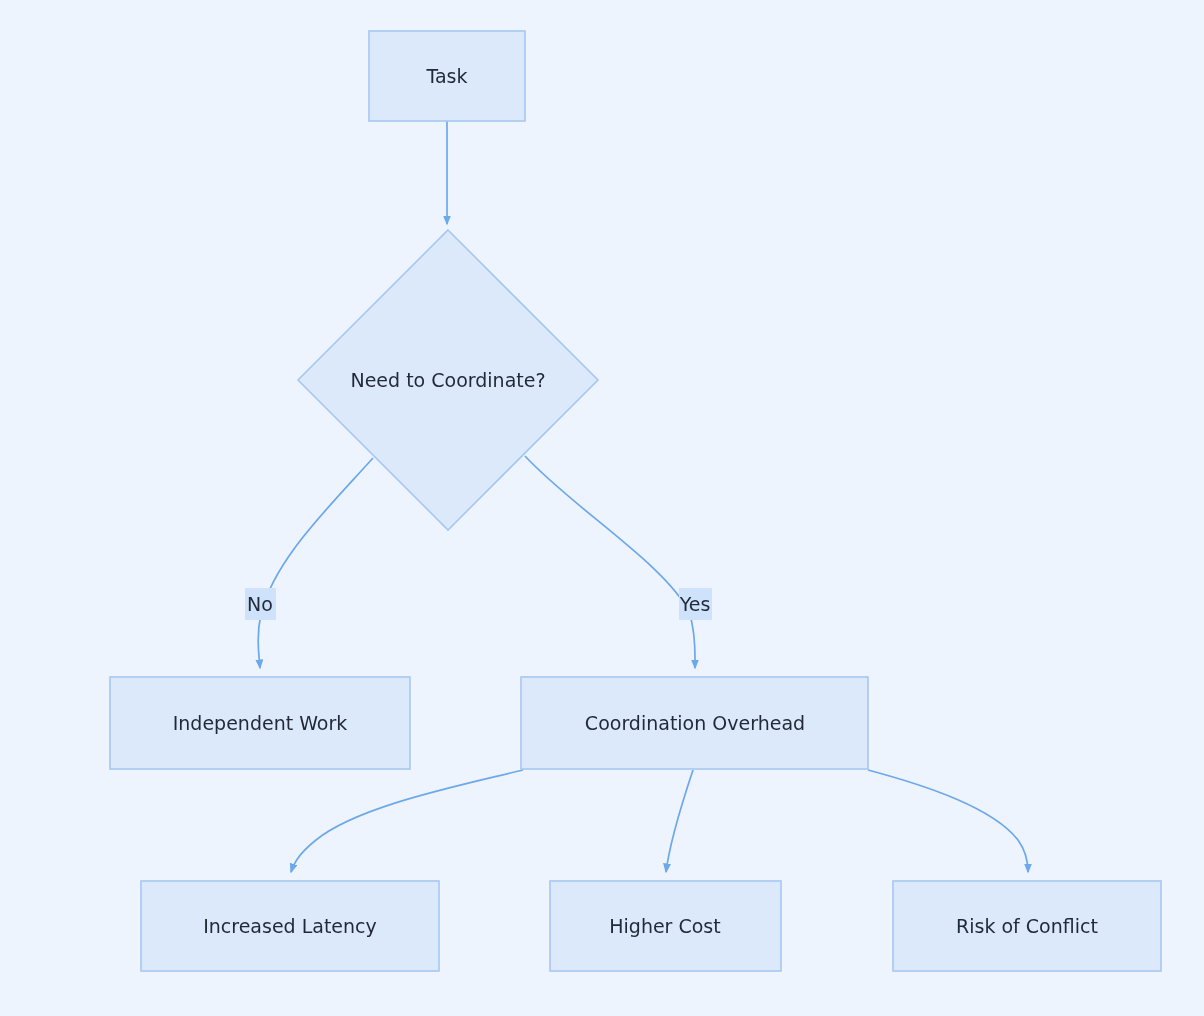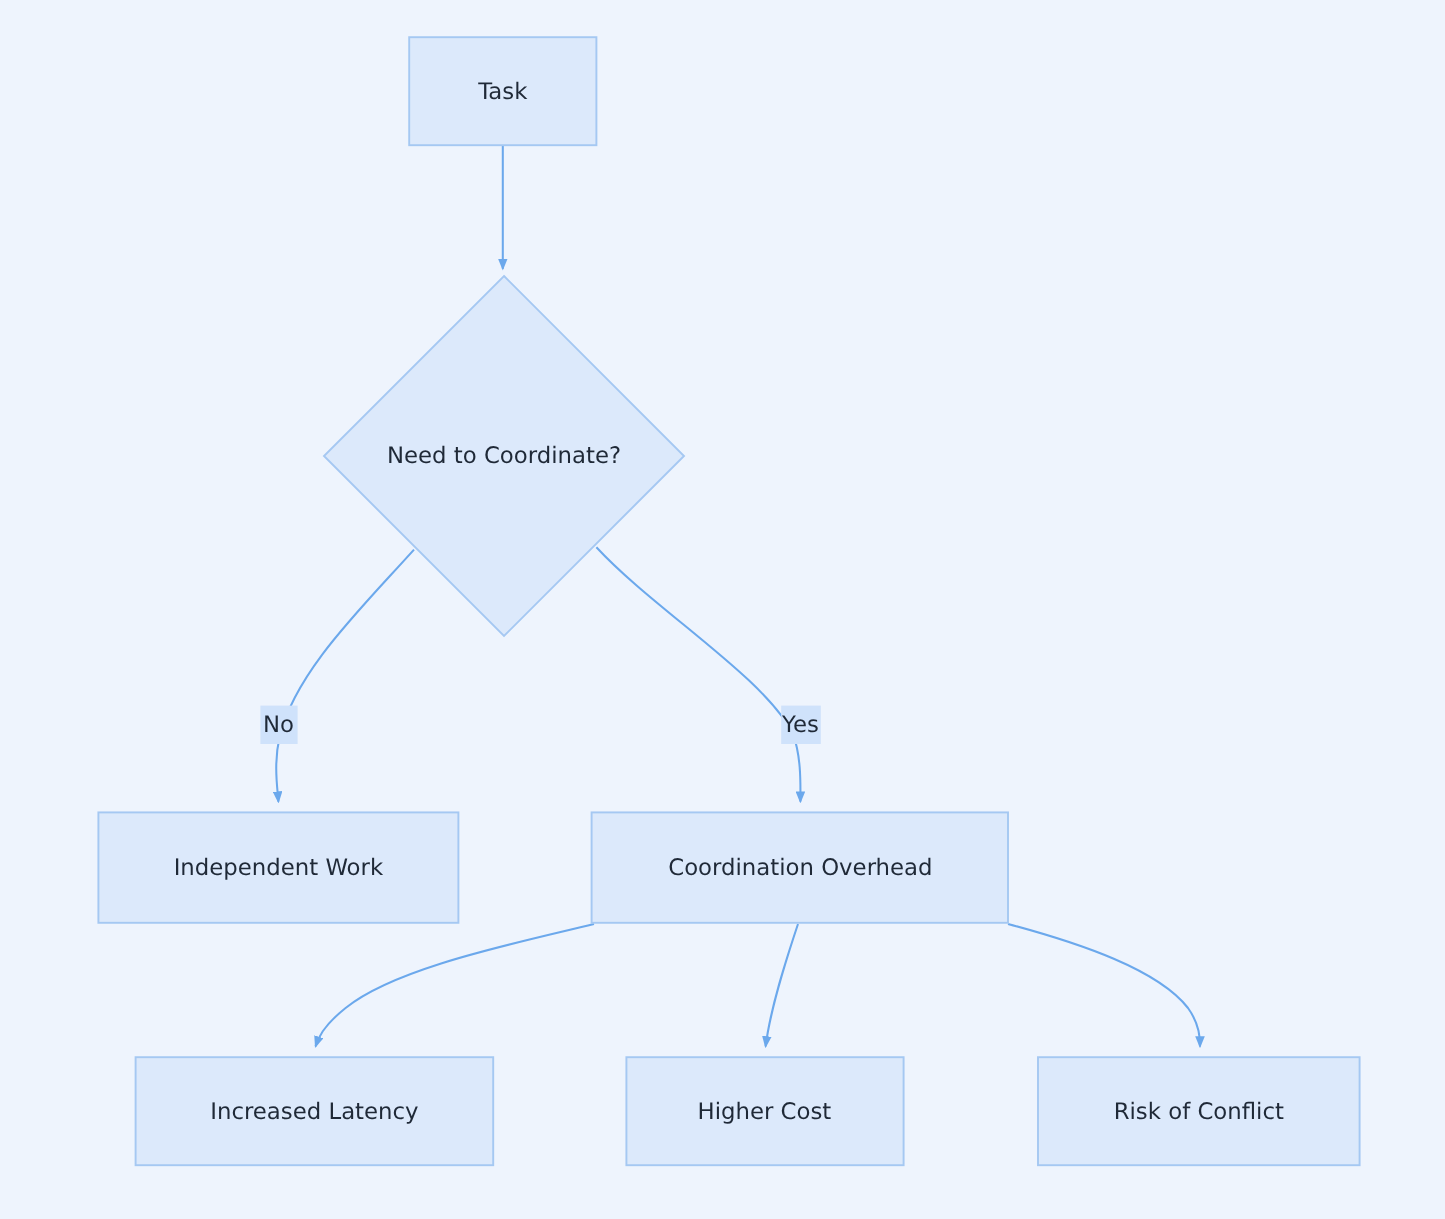--- a/index.html
+++ b/index.html
@@ -11,20 +11,21 @@
     width: 1204px;
     height: 1016px;
     overflow: hidden;
     font-family: "DejaVu Sans", sans-serif;
   }
   #flow-root {
     position: relative;
     width: 956px;
     height: 1016px;
     background: #eef4fd;
+    padding-left: 28px;
   }
   svg#flow-canvas {
     display: block;
     width: 1204px;
     height: 1016px;
   }
   .node-shape {
     fill: #dce9fb;
     stroke: #a5c8f2;
     stroke-width: 1.6;

